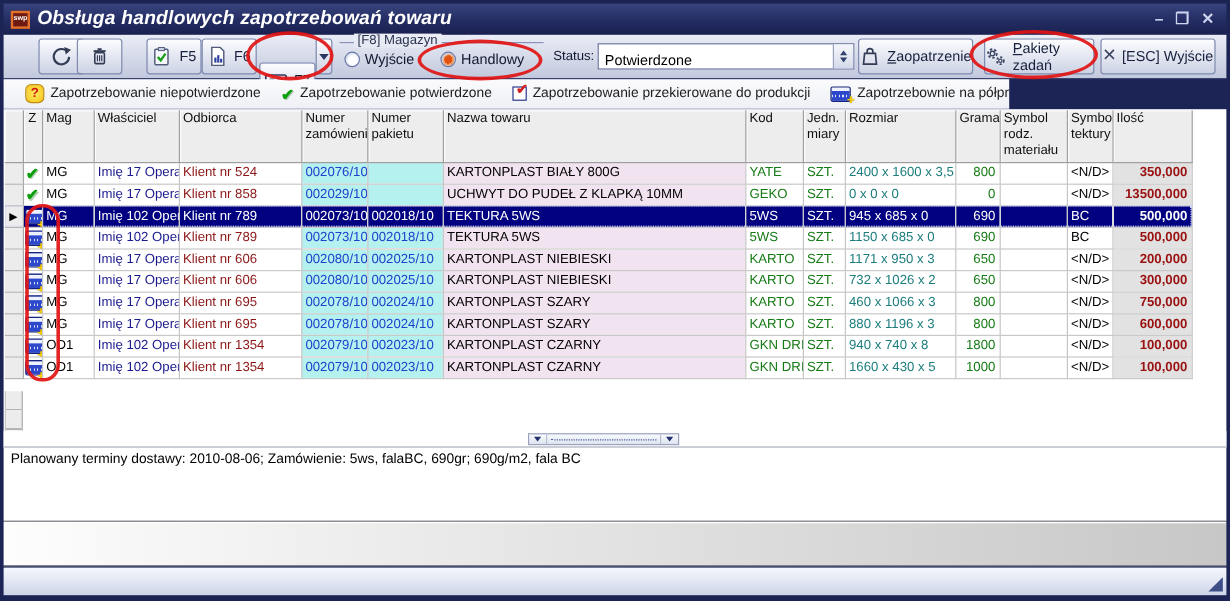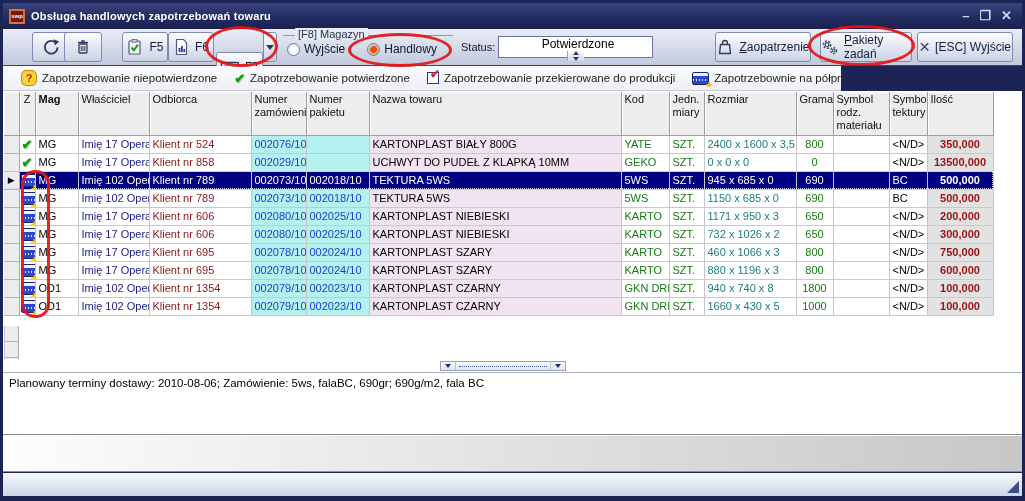--- a/index.html
+++ b/index.html
@@ -13,21 +13,21 @@
   .titlebar {
     position:absolute; left:3px; top:3px; width:1019px; height:26px;
     background:linear-gradient(180deg,#39447e 0%,#232c62 55%,#1a2150 100%);
     display:flex; align-items:center; padding:0 6px; gap:6px;
   }
   .app-icon {
     width:16px; height:15px; background:#6e1a12; border:2px solid #e0702a;
     color:#fff; font-size:6px; line-height:11px; text-align:center; font-weight:bold;
     flex:0 0 auto;
   }
-  .titlebar .title { color:#fff; font-size:11px; font-weight:bold; letter-spacing:.2px; flex:1 1 auto; white-space:nowrap; }
+  .titlebar .title { color:#fff; font-size:16px; font-weight:bold; letter-spacing:.2px; flex:1 1 auto; white-space:nowrap;font-style:italic; }
   .win-btns { display:flex; gap:10px; padding-right:4px; }
   .win-btn { color:#cdd5f0; font-size:13px; line-height:14px; cursor:default; font-weight:bold; }
   
   .toolbar {
     position:absolute; left:3px; top:29px; width:1019px; height:37px;
     background:linear-gradient(180deg,#eaedf6 0%,#d4d9e8 55%,#c2c9dd 100%);
     border-bottom:1px solid #3a4370;
   }
   .tbtn {
     position:absolute; top:3px; height:30px;
@@ -58,22 +58,22 @@
   }
   .radio-row { position:absolute; top:6px; left:4px; display:flex; gap:22px; }
   .radio-opt { display:flex; align-items:center; gap:4px; font-size:12px; color:#101830; }
   .radio-dot {
     width:13px; height:13px; border-radius:50%; background:#fff;
     border:1px solid #6a78a8; box-shadow:inset 1px 1px 2px #cfdcee;
   }
   .radio-dot.sel { background:radial-gradient(circle at 50% 50%, #e4500e 0 3.5px, #f09a5c 3.5px 5px, #fff 5.5px); }
   .status-label { position:absolute; left:458px; top:12px; font-size:11px; color:#101830; }
   .combo {
-    position:absolute; left:495px; top:7px; width:155px; height:22px;
-    background:#fff; border:1px solid #6a74a0; display:flex; align-items:center;flex-direction:column;
+    position:absolute; left:495px; top:7px; width:214px; height:22px;
+    background:#fff; border:1px solid #6a74a0; display:flex; align-items:flex-end;
   }
   .combo .combo-text { flex:1; font-size:12px; color:#000; padding-left:5px; }
   .spin {
     width:17px; height:20px; border-left:1px solid #9aa2c2;
     background:linear-gradient(180deg,#f6f7fb,#d4daea);
     display:flex; flex-direction:column; align-items:center; justify-content:center; gap:2px;
   }
   .spin .up { width:0;height:0;border-left:3.5px solid transparent;border-right:3.5px solid transparent;border-bottom:4px solid #33406a; }
   .spin .dn { width:0;height:0;border-left:3.5px solid transparent;border-right:3.5px solid transparent;border-top:4px solid #33406a; }
   
@@ -116,34 +116,34 @@
   
   .main { position:absolute; left:3px; top:91px; width:1019px; height:343px; background:#fff; }
   table.grid { position:absolute; left:1px; top:1px; border-collapse:collapse; table-layout:fixed; width:989px;
     font-size:11px; }
   .grid th {
     height:43px; background:#ededed; border-right:1px solid #9e9e9e; border-bottom:1px solid #9e9e9e;
     box-shadow:inset 1px 1px 0 #fcfcfc;
     font-weight:normal; font-size:11px; color:#101010; text-align:left; vertical-align:top;
     padding:1px 3px; line-height:13px; overflow:hidden; white-space:normal;
   }
-  .grid th.b { font-weight:bold; }
+  .grid th.b { font-weight:normal; }
   .grid td {
     height:18px; border-right:1px solid #c6c6c6; border-bottom:1px solid #c9c9c9;
     padding:0 3px; white-space:nowrap; overflow:hidden; background:#fff; color:#000;
   }
   .grid td.c-marker { background:#ececec; border-right:1px solid #a8a8a8; border-bottom:1px solid #b4b4b4; text-align:center; font-size:9px; color:#000; padding:0; }
   .grid td.c-z { text-align:center; padding:0 1px; }
   .grid td.c-owner { color:#1a1a8e; }
   .grid td.c-recipient { color:#8c1616; }
   .grid td.c-ordno, .grid td.c-pakno { background:#b4f1ef; color:#1f42cc; }
   .grid td.c-prod { background:#f2e3f1; }
   .grid td.c-code, .grid td.c-unit, .grid td.c-gram { color:#157a15; }
   .grid td.c-size { color:#1d7d7d; }
-  .grid td.c-gram, .grid td.c-qty { text-align:center; }
+  .grid td.c-gram, .grid td.c-qty { text-align:right; }
   .grid td.c-qty { background:#e2e2e2; color:#991111; font-weight:bold; }
   .grid tr.selected td { background:#000080 !important; color:#fff !important; }
   .grid tr.selected td.c-marker { background:#ececec !important; color:#000 !important; }
   .grid tr.selected { outline:1px dotted #cdd3f5; outline-offset:-1px; }
   .marker-strip {
     position:absolute; left:1px; top:235px; width:15px; height:33px;
     background:repeating-linear-gradient(180deg,#ececec 0 15px,#b4b4b4 15px 16px);
     border-right:1px solid #a8a8a8; border-left:1px solid #c6c6c6;
   }
   

